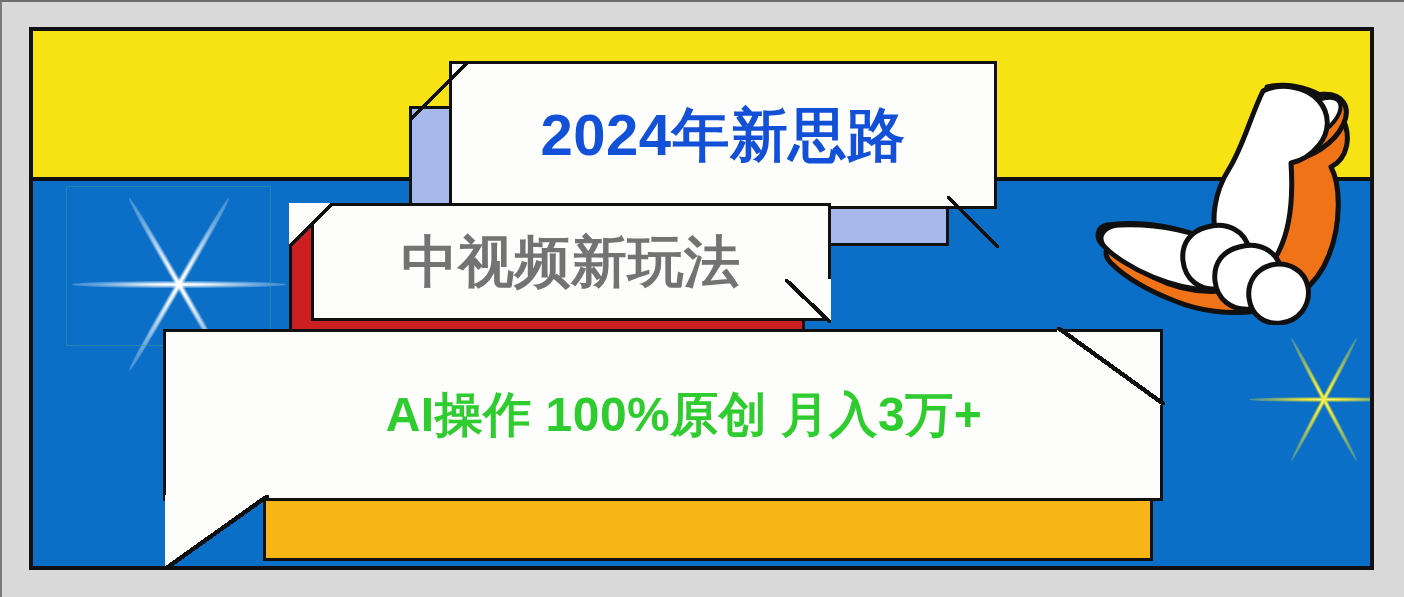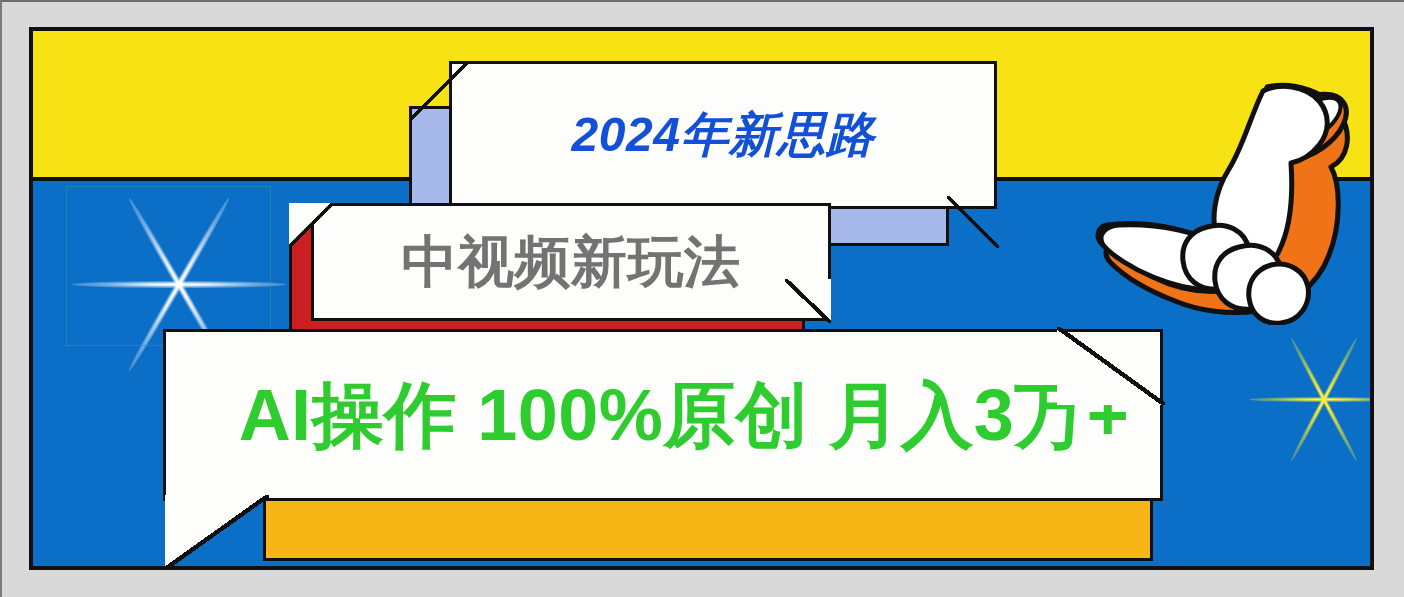--- a/index.html
+++ b/index.html
@@ -87,21 +87,21 @@
   }
   .banner .plate .txt{
     width:100%; text-align:center; white-space:nowrap;
     font-weight:700; letter-spacing:.5px; line-height:1;
   }
 
   
   .b1{ left:376px; top:30px; width:590px; height:185px; }
   .b1 .shadow{ left:0; top:45px; width:540px; height:140px; background:#a7b8ea; }
   .b1 .plate{ left:40px; top:0px; width:548px; height:148px; }
-  .b1 .txt{ color:#1250d8; font-size:48px;font-style:italic; }
+  .b1 .txt{ color:#1250d8; font-size:58px; }
   .b1 .fold-tl-line{
     position:absolute;left:0px;top:0px;width:60px;height:60px;
     background:linear-gradient(to bottom right, transparent calc(50% - 2px), #101010 calc(50% - 2px), #101010 calc(50% + 2px), transparent calc(50% + 2px));
   }
   .b1 .fold-br-line{
     position:absolute;right:0px;bottom:-2px;width:52px;height:52px;
     background:linear-gradient(to bottom left, transparent calc(50% - 2px), #101010 calc(50% - 2px), #101010 calc(50% + 2px), transparent calc(50% + 2px));
   }
 
   
@@ -115,21 +115,21 @@
   }
   .b2 .fold-br-line{
     position:absolute;left:496px;top:76px;width:46px;height:44px;
     background:linear-gradient(to bottom left, #fdfdfb calc(50% - 2px), #101010 calc(50% - 2px), #101010 calc(50% + 2px), transparent calc(50% + 2px));
   }
 
   
   .b3{ left:130px; top:298px; width:1000px; height:232px; }
   .b3 .shadow{ left:100px; top:74px; width:890px; height:158px; background:#f7b516; }
   .b3 .plate{ left:0px; top:0px; width:1000px; height:172px; }
-  .b3 .txt{ color:#2ecc2e; font-size:72px; padding-right:6px;padding-left:48px; }
+  .b3 .txt{ color:#2ecc2e; font-size:48px; padding-right:6px;padding-left:48px; }
   .b3 .fold-bl-line{
     position:absolute;left:2px;top:166px;width:104px;height:74px;
     background:linear-gradient(to bottom right, #fdfdfb calc(50% - 2.2px), #101010 calc(50% - 2.2px), #101010 calc(50% + 2.2px), transparent calc(50% + 2.2px));
   }
   .b3 .fold-br-line{
     position:absolute;left:894px;top:-2px;width:108px;height:78px;
     background:linear-gradient(to bottom left, transparent calc(50% - 2.2px), #101010 calc(50% - 2.2px), #101010 calc(50% + 2.2px), #fdfdfb calc(50% + 2.2px));
   }
   .b3 .fold-br-white{
     position:absolute;left:896px;top:0px;width:104px;height:74px;

